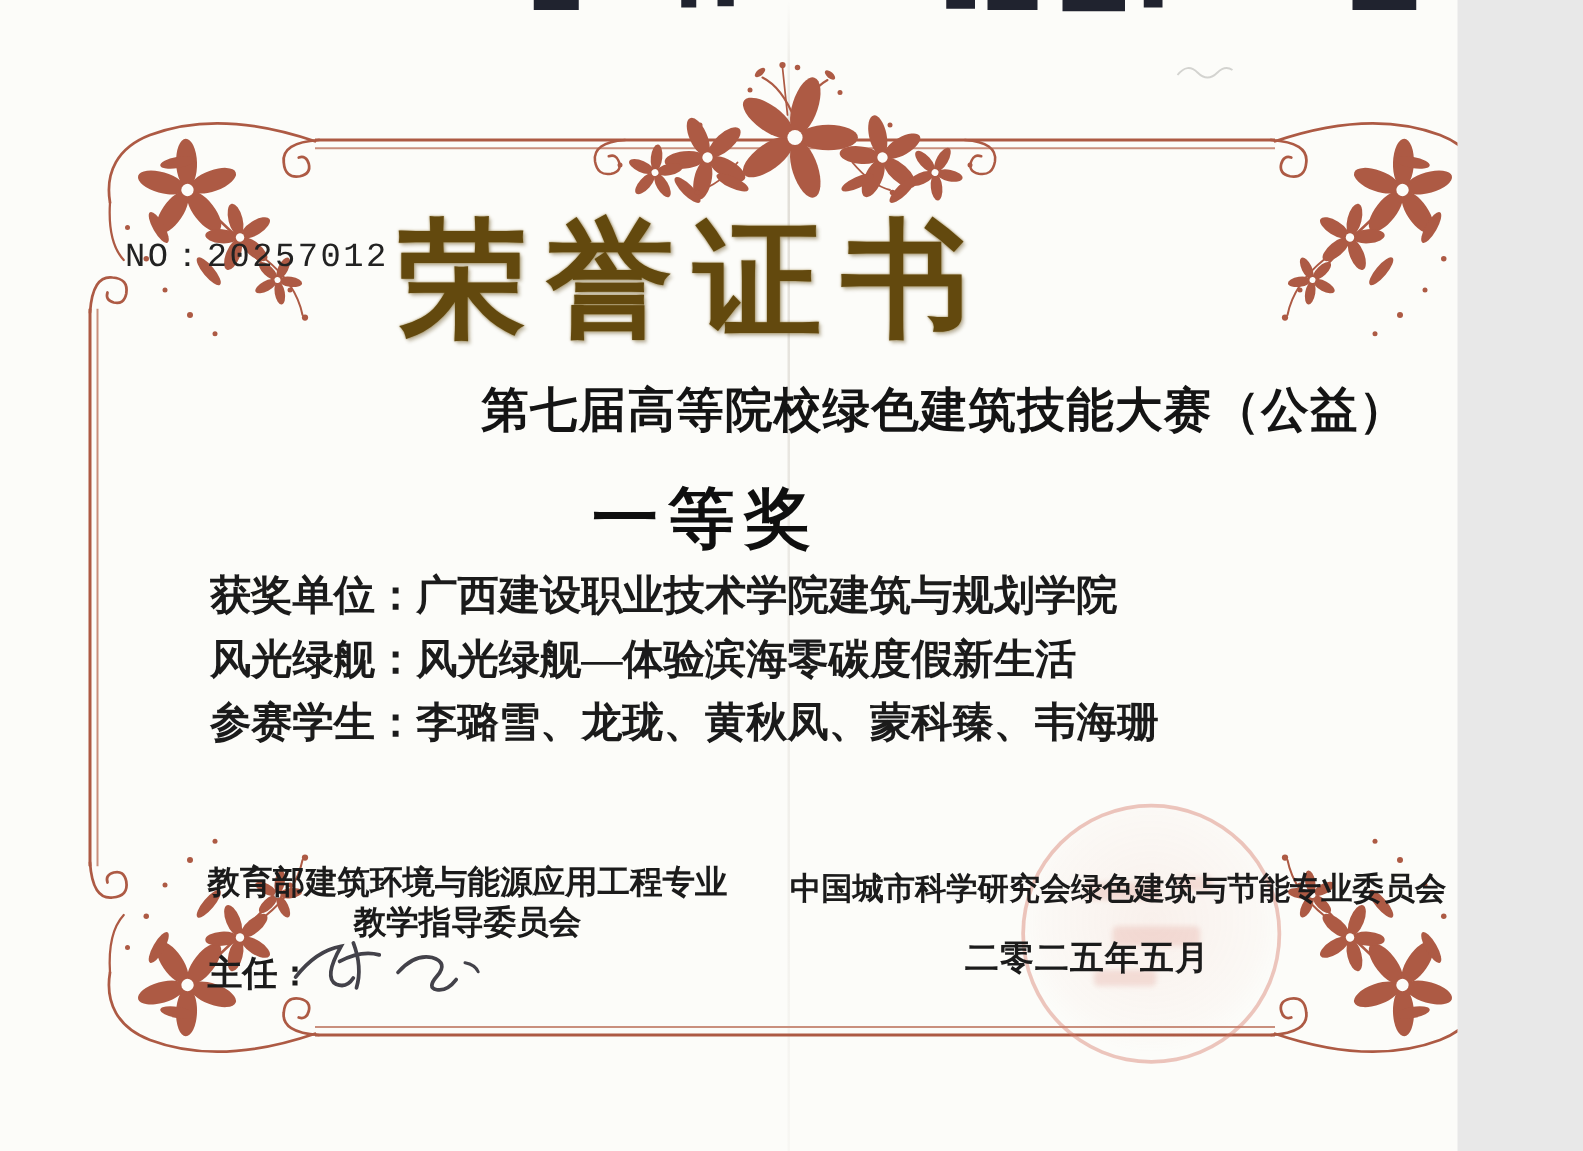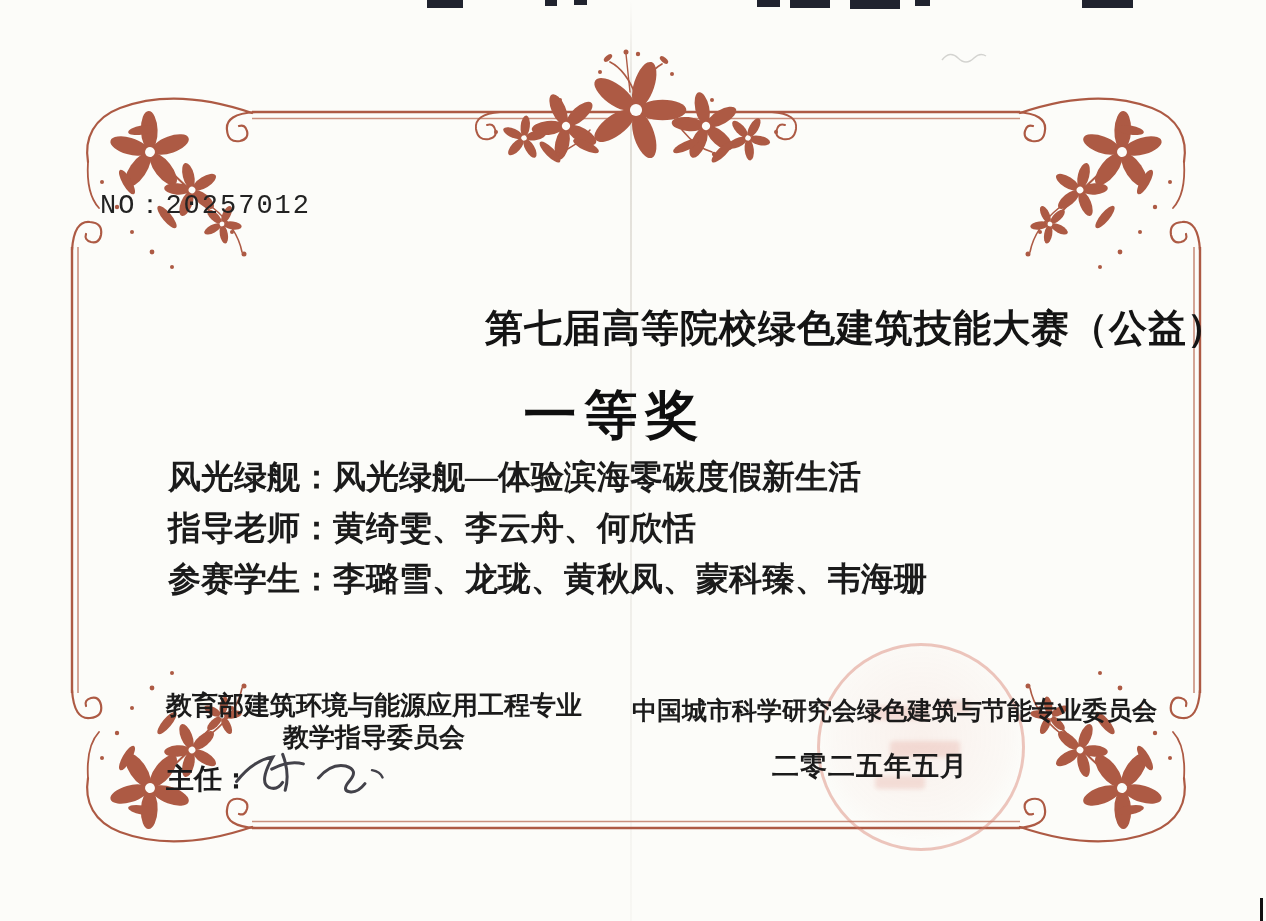--- a/index.html
+++ b/index.html
@@ -4,21 +4,21 @@
 <style>
   :root{
     --ornament:#ad5a44;
     --title-gold:#63490e;
     --seal:#d67a69;
     --ink:#1b1b1b;
     --paper:#fcfcf9;
   }
   html,body{margin:0;padding:0;background:#e8e8e8;}
   .page{
-    position:relative;width:1266px;height:921px;overflow:hidden;
+    position:relative;width:1166px;height:921px;overflow:hidden;
     background:var(--paper);
     font-family:"Liberation Serif","DejaVu Serif",serif;
     color:var(--ink);
   }
   .abs{position:absolute;}
   
   .crease{
     left:630px;top:0;width:2px;height:100%;z-index:1;
     background:linear-gradient(to bottom,
       rgba(160,150,135,0) 0%, rgba(160,150,135,.30) 12%,
@@ -177,31 +177,32 @@
 
   <div class="abs seal">
     <div class="seal-mark" style="left:48px;top:60px;width:60px;height:14px;"></div>
     <div class="seal-mark" style="left:70px;top:95px;width:70px;height:16px;"></div>
     <div class="seal-mark" style="left:55px;top:130px;width:50px;height:13px;"></div>
     <div class="seal-mark" style="left:120px;top:55px;width:30px;height:12px;"></div>
   </div>
 
   <div class="abs txt cert-no">NO：20257012</div>
 
+  <div class="abs txt title">荣誉证书</div>
 
   <div class="abs txt subtitle">第七届高等院校绿色建筑技能大赛（公益）</div>
 
   <div class="abs txt award">一等奖</div>
 
   <div class="abs txt fields">
     <div>
-      <span>风光绿舰：</span><span>风光绿舰—体验滨海零碳度假新生活</span>
+      <span>获奖单位：</span><span>广西建设职业技术学院建筑与规划学院</span>
     </div>
     <div>
-      <span>指导老师：</span><span>黄绮雯、李云舟、何欣恬</span>
+      <span>风光绿舰：</span><span>风光绿舰—体验滨海零碳度假新生活</span>
     </div>
     <div>
       <span>参赛学生：</span><span>李璐雪、龙珑、黄秋凤、蒙科臻、韦海珊</span>
     </div>
   </div>
 
   <div class="abs txt issuer-left">
     <div>教育部建筑环境与能源应用工程专业</div>
     <div>教学指导委员会</div>
   </div>

